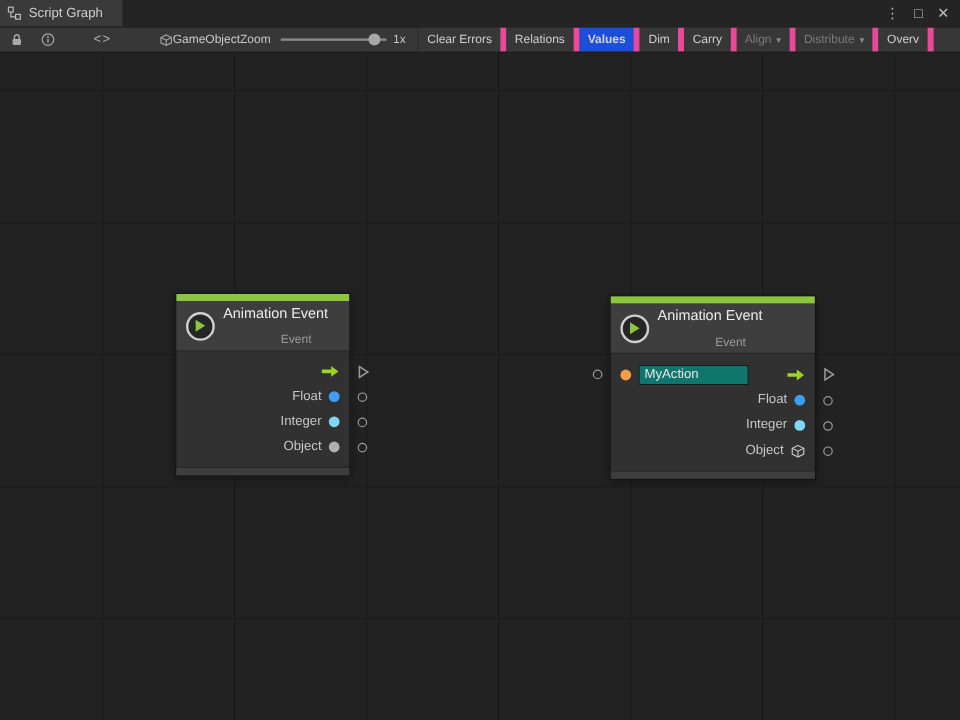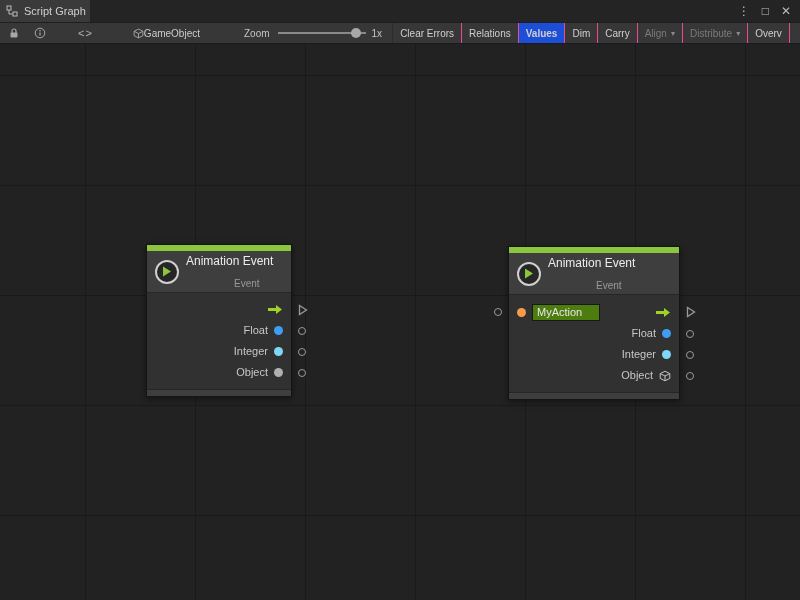--- a/index.html
+++ b/index.html
@@ -3,44 +3,44 @@
 <meta charset="utf-8">
 <style>
   * { margin:0; padding:0; box-sizing:border-box; }
   html,body { width:800px; height:600px; overflow:hidden; background:#222;
     font-family:"Liberation Sans", sans-serif; }
   .window { width:800px; height:600px; display:flex; flex-direction:column; }
 
   
   .tabbar { height:22px; background:#242424; display:flex; align-items:stretch;
     color:#CFCFCF; font-size:11px; flex:0 0 22px; }
-  .tab { display:flex; align-items:center; gap:6px; padding:0 4px 0 6px;
+  .tab { display:flex; align-items:center; gap:6px; padding:0 16px 0 6px;
     background:#3A3A3A; }
   .win-controls { margin-left:auto; display:flex; align-items:center; gap:12px;
     padding-right:9px; color:#BDBDBD; font-size:12px; }
   .win-controls span { cursor:default; line-height:1; }
 
   
   .toolbar { height:22px; flex:0 0 22px; background:#373737; display:flex;
     align-items:stretch; font-size:10px; color:#CCCCCC; border-top:1px solid #1E1E1E;
     border-bottom:1px solid #1A1A1A; overflow:hidden; white-space:nowrap; }
   .ticon { display:flex; align-items:center; }
   .tb-lock { margin-left:8px; }
   .tb-info { margin-left:14px; }
   .tb-code { margin-left:32px; font-size:11px; color:#B5B5B5; letter-spacing:1px; }
   .go-group { display:flex; align-items:center; margin-left:40px; }
-  .zoom-label { display:flex; align-items:center; margin-left:44px; color:#C4C4C4; }
+  .zoom-label { display:flex; align-items:center; color:#C4C4C4; }
   .slider { position:relative; width:88px; height:100%; margin-left:8px; }
   .slider .track { position:absolute; left:0; right:0; top:50%; height:2px;
     margin-top:-1px; background:#8A8A8A; }
   .slider .thumb { position:absolute; top:50%; left:83%; width:10px; height:10px;
     margin-top:-5px; border-radius:50%; background:#A8A8A8; }
   .zoom-val { display:flex; align-items:center; margin-left:6px; color:#C4C4C4; }
   .tb-buttons { display:flex; align-items:stretch; margin-left:10px; }
-  .tb-btn { display:flex; align-items:center; padding:0 7px; border-right:1px solid #ec4899;
+  .tb-btn { display:flex; align-items:center; padding:0 7px; border-right:5px solid #ec4899;
     background:#373737; color:#CFCFCF; cursor:default; }
   .tb-btn:first-child { border-left:1px solid #2C2C2C; }
   .tb-btn.active { background:#1d4ed8;font-weight:bold; }
   .tb-btn.disabled { color:#7B7B7B; }
   .tb-btn .caret { margin-left:4px; font-size:8px; color:#8A8A8A; }
 
   
   .canvas { position:relative; flex:1; background-color:#222222;
     background-image:
       linear-gradient(to right, #1A1A1A 1px, transparent 1px),
@@ -66,21 +66,21 @@
   .plabel { line-height:1; }
   .dot { width:9px; height:9px; border-radius:50%; flex:0 0 9px; }
   .port { position:absolute; top:50%; transform:translateY(-50%); }
   .port.circ { width:8px; height:8px; border:1.3px solid #9A9A9A; border-radius:50%;
     background:transparent; }
   .port.r { right:-15px; }
   .port.l { left:-15px; }
   .port.tri { right:-17px; width:10px; height:12px; border:none; }
   .arrow-wrap { display:flex; align-items:center; }
   .nfooter { height:7px; background:#3E3E3E; border-top:1px solid #262626; }
-  .name-input { width:68px; height:17px; background:#4d7c0f; border:1px solid #191919;
+  .name-input { width:92px; height:17px; background:#0f766e; border:1px solid #191919;
     color:#E6E6E6; font-size:11px; font-family:"Liberation Sans", sans-serif;
     padding:7px 4px; outline:none; }
   .row .spacer { margin-left:auto; }
   svg { display:block; }
 </style>
 </head>
 <body>
 
 <div class="window">
 

